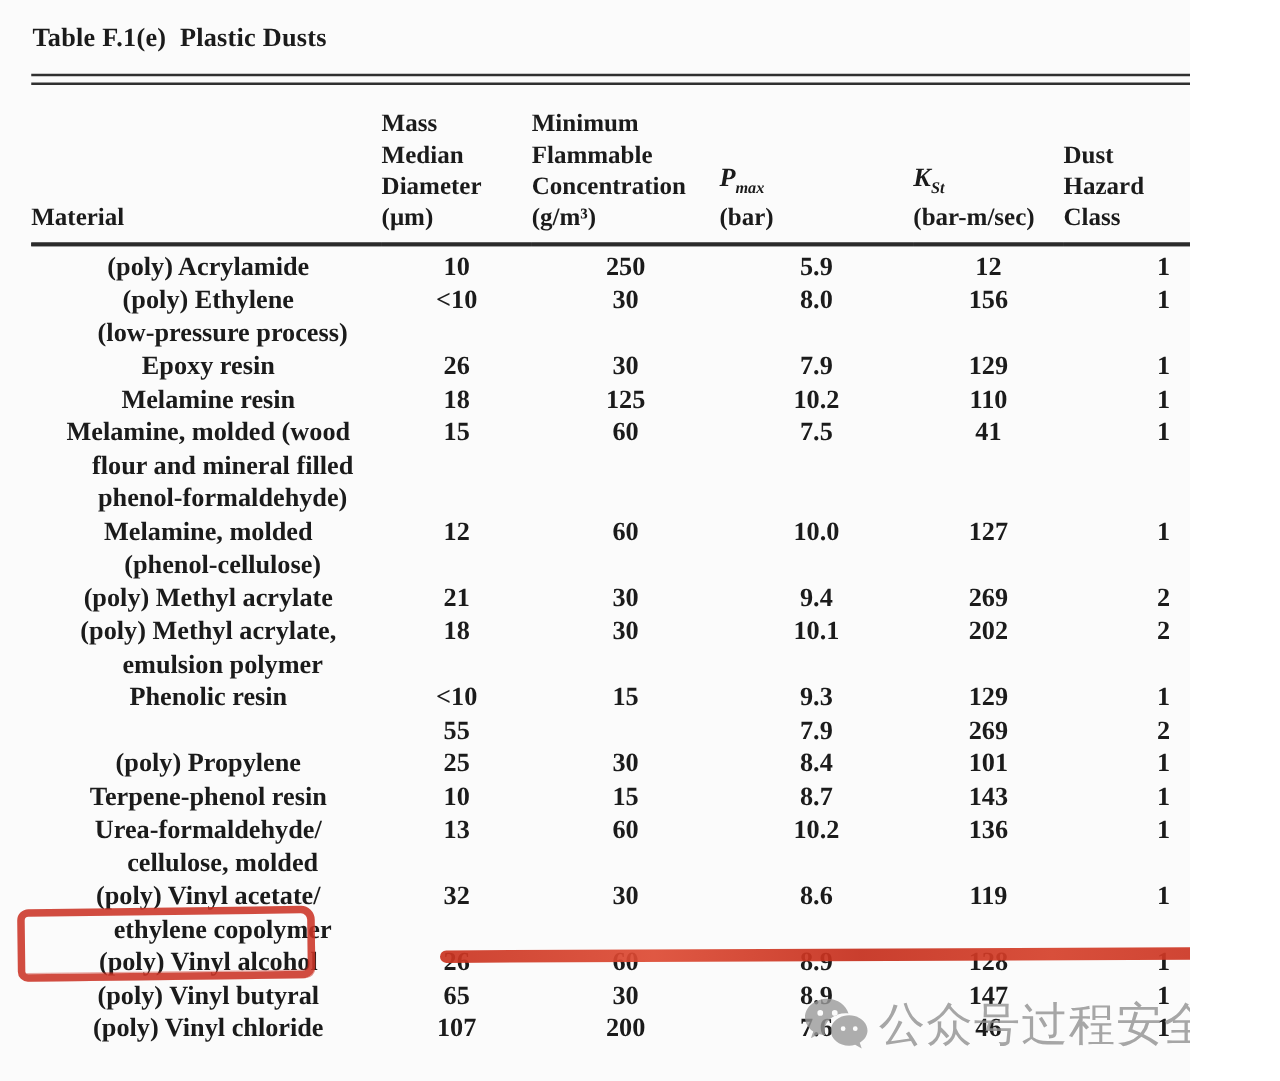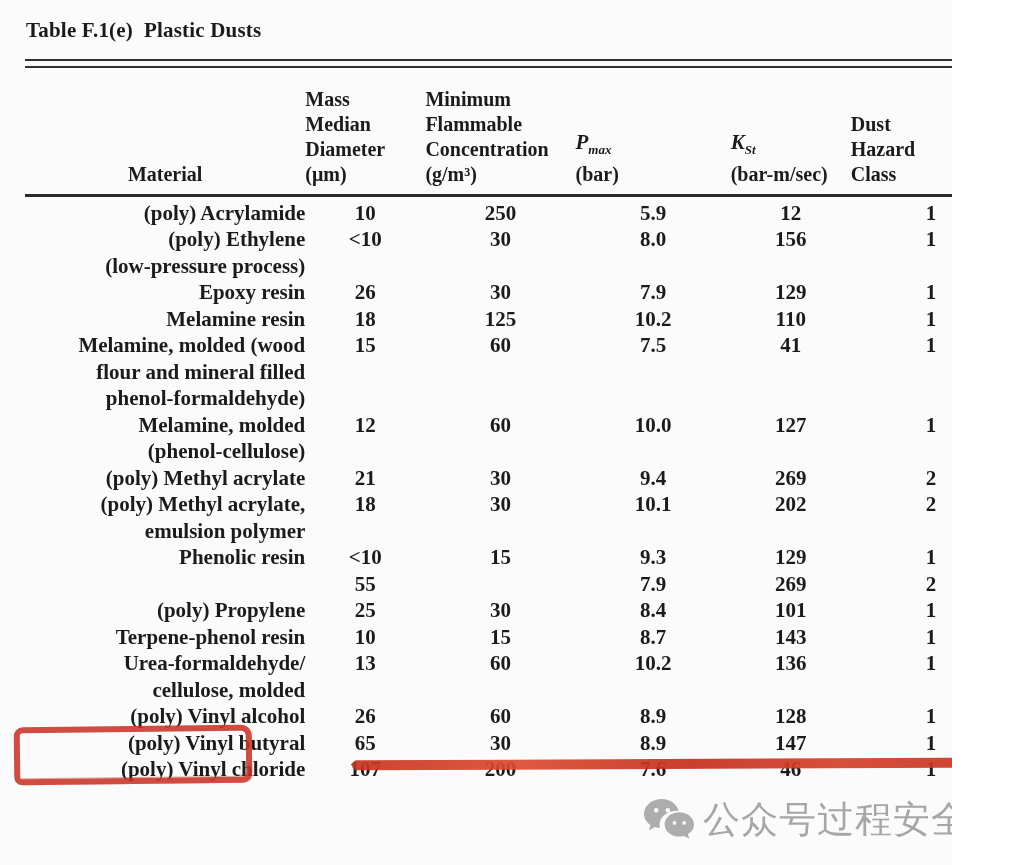--- a/index.html
+++ b/index.html
@@ -8,26 +8,26 @@
   .page { position:relative; width:952px; height:865px; background:#fbfbfb; overflow:hidden; color:#1b1b1b; }
 
   .doc-title { position:absolute; left:26px; top:18px; font-size:21px; font-weight:bold; letter-spacing:.2px; white-space:pre; }
 
   .rule-double { position:absolute; left:25px; top:59px; width:986px; height:9px;
                  border-top:2.5px solid #303030; border-bottom:2.5px solid #303030; }
 
   table.dust { position:absolute; left:25px; top:70px; width:986px; border-collapse:collapse; table-layout:fixed; }
   thead th { vertical-align:bottom; text-align:left; font-weight:bold; font-size:20px; line-height:25px;
              height:125px; padding-bottom:7px; border-bottom:3px solid #2b2b2b; white-space:pre-line; }
-  thead th.mat-h { text-align:center; }
+  thead th.mat-h { }
   thead th i { font-style:italic; font-size:21px; }
   thead th sub { font-style:italic; font-size:13px; }
   tbody td { vertical-align:top; font-weight:bold; font-size:21px; line-height:26.5px; }
   tbody tr:first-child td { padding-top:3px; }
-  td.mat { text-align:right; padding-left:3px; }
+  td.mat { text-align:center; padding-left:3px; }
   td.mat .indent { padding-left:23px; }
   td.num { text-align:center; }
 
   .red-box { position:absolute; left:14px; top:726px; width:238px; height:58px;
              border:6px solid rgba(203,51,37,.88); border-radius:9px 11px 10px 8px;
              transform:rotate(-0.7deg);
              box-shadow:2px 2px 0 -2px rgba(203,51,37,.55), inset -1px -2px 0 -1px rgba(203,51,37,.4); }
   .red-underline { position:absolute; left:352px; top:759px; width:612px; height:10px;
                    background:linear-gradient(90deg,#c93320,#dd4a33 28%,#c52e1c 55%,#d5402a 80%,#cb3422);
                    border-radius:6px; transform:rotate(-0.25deg); opacity:.92; }
@@ -208,20 +208,31 @@
             <div class="indent">cellulose, molded</div>
           </td>
           <td class="num">13</td>
           <td class="num">60</td>
           <td class="num">10.2</td>
           <td class="num">136</td>
           <td class="num">1</td>
         </tr>
         <tr>
           <td class="mat">
+            <div>(poly) Vinyl acetate/</div>
+            <div class="indent">ethylene copolymer</div>
+          </td>
+          <td class="num">32</td>
+          <td class="num">30</td>
+          <td class="num">8.6</td>
+          <td class="num">119</td>
+          <td class="num">1</td>
+        </tr>
+        <tr>
+          <td class="mat">
             <div>(poly) Vinyl alcohol</div>
           </td>
           <td class="num">26</td>
           <td class="num">60</td>
           <td class="num">8.9</td>
           <td class="num">128</td>
           <td class="num">1</td>
         </tr>
         <tr>
           <td class="mat">

